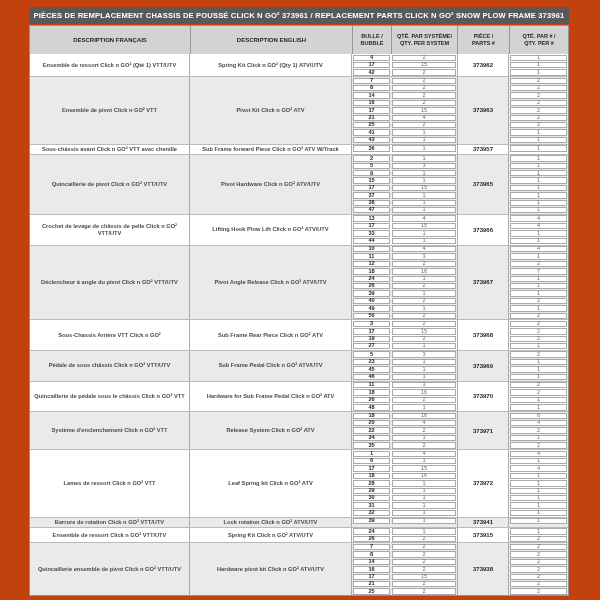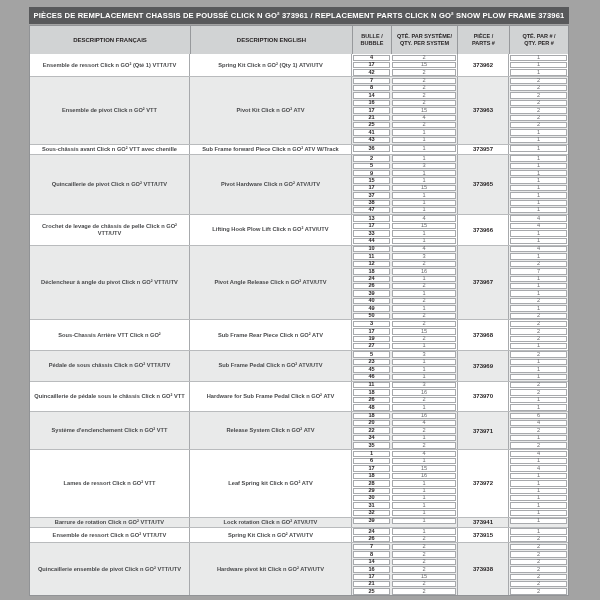--- a/index.html
+++ b/index.html
@@ -1,16 +1,16 @@
 <!DOCTYPE html>
 <html><head>
 <meta charset="utf-8">
 <style>
   html,body{margin:0;padding:0;background:#fff;}
-  .sheet{position:relative;width:600px;height:600px;background:#a3a3a3;overflow:hidden;
+  .sheet{position:relative;width:600px;height:600px;background:#c2410c;overflow:hidden;
          font-family:"Liberation Sans",sans-serif;color:#231f20;}
   .table{position:absolute;left:29px;top:7px;width:540px;}
   .title-bar{height:17px;background:#58595b;color:#ffffff;font-weight:bold;font-size:7.6px;
              letter-spacing:.15px;display:flex;align-items:center;justify-content:center;
              margin-bottom:1px;box-sizing:border-box;white-space:nowrap;}
   .frame{border:1px solid #919396;box-sizing:border-box;}
   .header-row{display:flex;background:#d1d3d4;height:28px;}
   .h{display:flex;align-items:center;justify-content:center;text-align:center;
      font-weight:bold;box-sizing:border-box;border-left:1px solid #97999c;}
   .h:first-child{border-left:none;}

